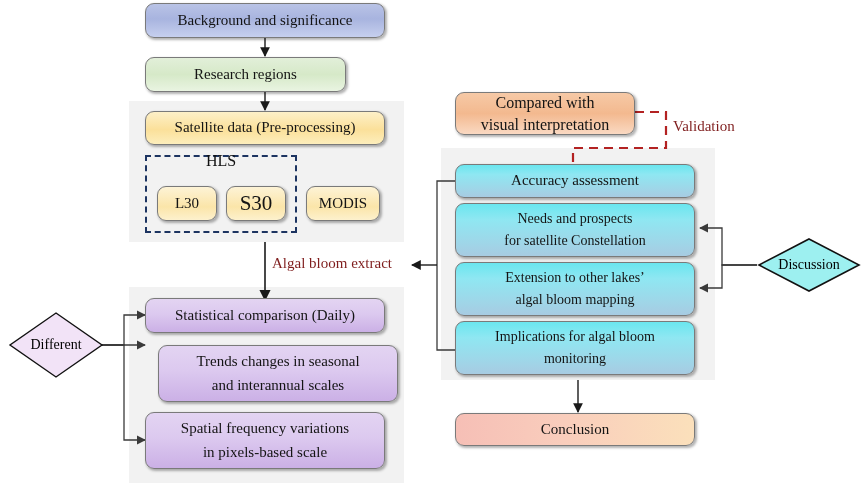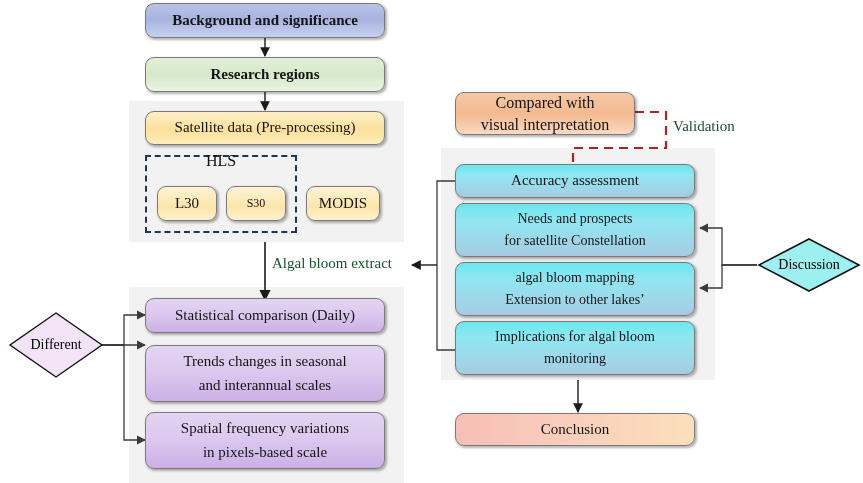--- a/index.html
+++ b/index.html
@@ -67,21 +67,21 @@
     background: transparent;
   }
   .hls-title {
     position: absolute;
     font-size: 16px;
     color: #111;
     text-align: center;
   }
   .redlabel {
     position: absolute;
-    color: #14532d;
+    color: #7f1d1d;
     font-size: 15px;
     white-space: nowrap;
   }
   #wires { position: absolute; left: 0; top: 0; pointer-events: none; }
 </style>
 </head>
 <body>
 
 <div id="canvas">
 
@@ -113,52 +113,52 @@
     <line x1="437" y1="265" x2="412" y2="265" stroke="#1a1a1a" stroke-width="1.4" marker-end="url(#arr)"></line>
 
     <path d="M 757 265 L 722 265 L 722 228 L 700 228" fill="none" stroke="#3a3a3a" stroke-width="1.3" marker-end="url(#arrg)"></path>
     <path d="M 757 265 L 722 265 L 722 288 L 700 288" fill="none" stroke="#3a3a3a" stroke-width="1.3" marker-end="url(#arrg)"></path>
 
     <line x1="578" y1="380" x2="578" y2="412" stroke="#1a1a1a" stroke-width="1.4" marker-end="url(#arr)"></line>
 
     <path d="M 635 112 L 666 112 L 666 148 L 573 148 L 573 166" fill="none" stroke="#b32222" stroke-width="2.2" stroke-dasharray="9,6"></path>
   </svg>
 
-  <div class="node n-blue" style="left:145px; top:3px; width:240px; height:35px;font-weight:bold;">
+  <div class="node n-blue" style="left:145px; top:3px; width:240px; height:35px;">
     <span>Background and significance</span>
   </div>
 
-  <div class="node n-green" style="left:145px; top:57px; width:240px; height:35px;font-weight:bold;">
+  <div class="node n-green" style="left:145px; top:57px; width:201px; height:35px;">
     <span>Research regions</span>
   </div>
 
   <div class="node n-yellow" style="left:145px; top:111px; width:240px; height:34px;">
     <span>Satellite data (Pre-processing)</span>
   </div>
 
   <div class="hls-box" style="left:145px; top:155px; width:152px; height:78px;"></div>
   <div class="hls-title" style="left:145px; top:152px; width:152px;">HLS</div>
 
   <div class="node n-yellow2" style="left:157px; top:186px; width:60px; height:35px; font-size:15px;">
     <span>L30</span>
   </div>
-  <div class="node n-yellow2" style="left:226px; top:186px; width:60px; height:35px; font-size:12px;">
+  <div class="node n-yellow2" style="left:226px; top:186px; width:60px; height:35px; font-size:21px;">
     <span>S30</span>
   </div>
   <div class="node n-yellow2" style="left:306px; top:186px; width:74px; height:35px; font-size:15px;">
     <span>MODIS</span>
   </div>
 
   <div class="redlabel" style="left:272px; top:255px;">Algal bloom extract</div>
 
   <div class="node n-purple" style="left:145px; top:298px; width:240px; height:35px;">
     <span>Statistical comparison (Daily)</span>
   </div>
 
-  <div class="node n-purple" style="left:145px; top:345px; width:240px; height:57px; flex-direction:column;">
+  <div class="node n-purple" style="left:158px; top:345px; width:240px; height:57px; flex-direction:column;">
     <span>Trends changes in seasonal</span>
     <span>and interannual scales</span>
   </div>
 
   <div class="node n-purple" style="left:145px; top:412px; width:240px; height:57px; flex-direction:column;">
     <span>Spatial frequency variations</span>
     <span>in pixels-based scale</span>
   </div>
 
   <div class="diamond" style="left:8px; top:311px; width:96px; height:68px;">
@@ -178,22 +178,22 @@
   <div class="node n-cyan" style="left:455px; top:164px; width:240px; height:34px;">
     <span>Accuracy assessment</span>
   </div>
 
   <div class="node n-cyan" style="left:455px; top:203px; width:240px; height:54px; flex-direction:column; font-size:14px;">
     <span>Needs and prospects</span>
     <span>for satellite Constellation</span>
   </div>
 
   <div class="node n-cyan" style="left:455px; top:262px; width:240px; height:54px; flex-direction:column; font-size:14px;">
+    <span>Extension to other lakes’</span>
     <span>algal bloom mapping</span>
-    <span>Extension to other lakes’</span>
   </div>
 
   <div class="node n-cyan" style="left:455px; top:321px; width:240px; height:54px; flex-direction:column; font-size:14px;">
     <span>Implications for algal bloom</span>
     <span>monitoring</span>
   </div>
 
   <div class="diamond" style="left:757px; top:237px; width:104px; height:56px;">
     <svg width="104" height="56">
       <polygon points="52,2 102,28 52,54 2,28" fill="#9df0f0" stroke="#111" stroke-width="1.6"></polygon>

